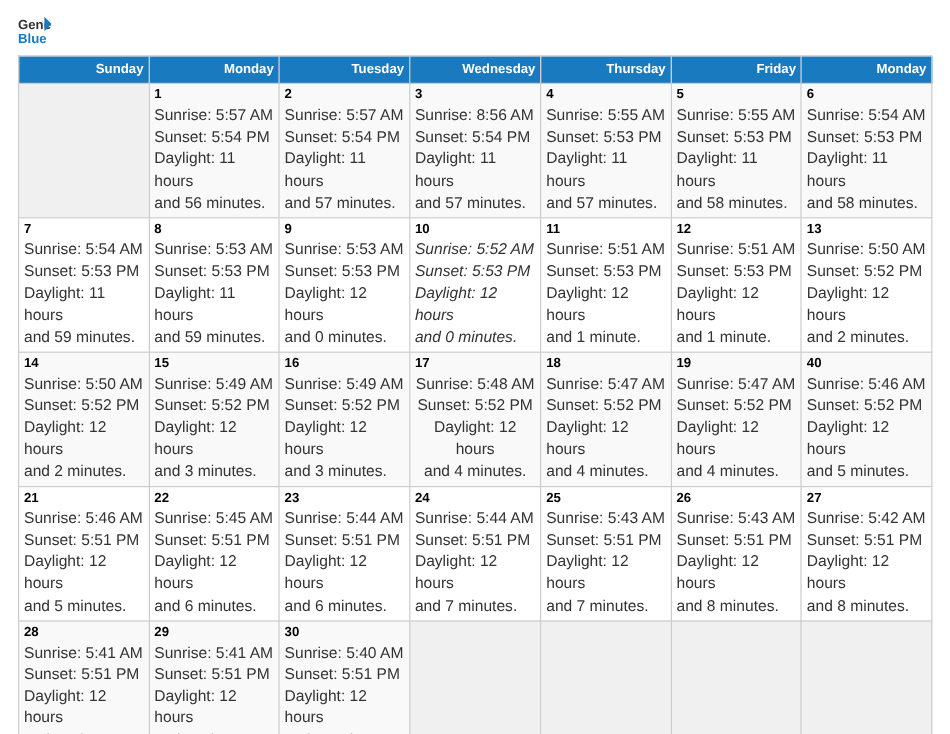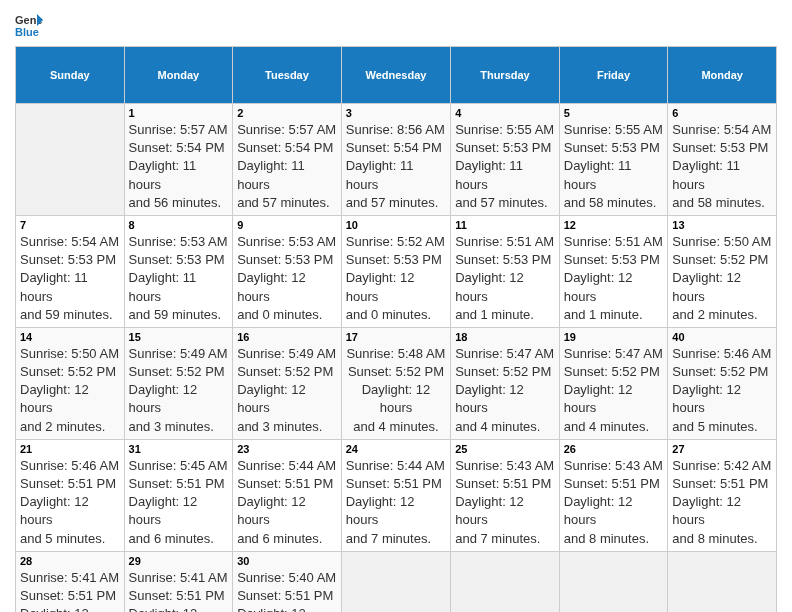--- a/index.html
+++ b/index.html
@@ -43,22 +43,22 @@
       color: #555;
     }
     table {
       width: 100%;
       border-collapse: collapse;
       font-size: 10px;
     }
     thead tr th {
       background-color: #1a7abf;
       color: #fff;
-      padding: 22px 4px;
-      text-align: center;
+      padding: 5px 4px;
+      text-align: right;
       font-size: 11px;
       font-weight: bold;
       border: 1px solid #ccc;
     }
     tbody tr td {
       border: 1px solid #ccc;
       vertical-align: top;
       padding: 3px 4px;
       height: 80px;
       width: 113px;
@@ -181,21 +181,21 @@
           </td>
           <td>
             <span class="day-num">9</span>
             <div class="day-info" style="white-space: pre-line;">Sunrise: 5:53 AM
 Sunset: 5:53 PM
 Daylight: 12 hours
 and 0 minutes.</div>
           </td>
           <td>
             <span class="day-num">10</span>
-            <div class="day-info" style="white-space: pre-line;">Sunrise: 5:52 AM
+            <div class="day-info" style="white-space: pre-line; font-style: italic;">Sunrise: 5:52 AM
 Sunset: 5:53 PM
 Daylight: 12 hours
 and 0 minutes.</div>
           </td>
           <td>
             <span class="day-num">11</span>
             <div class="day-info" style="white-space: pre-line;">Sunrise: 5:51 AM
 Sunset: 5:53 PM
 Daylight: 12 hours
 and 1 minute.</div>
@@ -268,21 +268,21 @@
         </tr>
         <tr>
           <td>
             <span class="day-num">21</span>
             <div class="day-info" style="white-space: pre-line;">Sunrise: 5:46 AM
 Sunset: 5:51 PM
 Daylight: 12 hours
 and 5 minutes.</div>
           </td>
           <td>
-            <span class="day-num">31</span>
+            <span class="day-num">22</span>
             <div class="day-info" style="white-space: pre-line;">Sunrise: 5:45 AM
 Sunset: 5:51 PM
 Daylight: 12 hours
 and 6 minutes.</div>
           </td>
           <td>
             <span class="day-num">23</span>
             <div class="day-info" style="white-space: pre-line;">Sunrise: 5:44 AM
 Sunset: 5:51 PM
 Daylight: 12 hours

